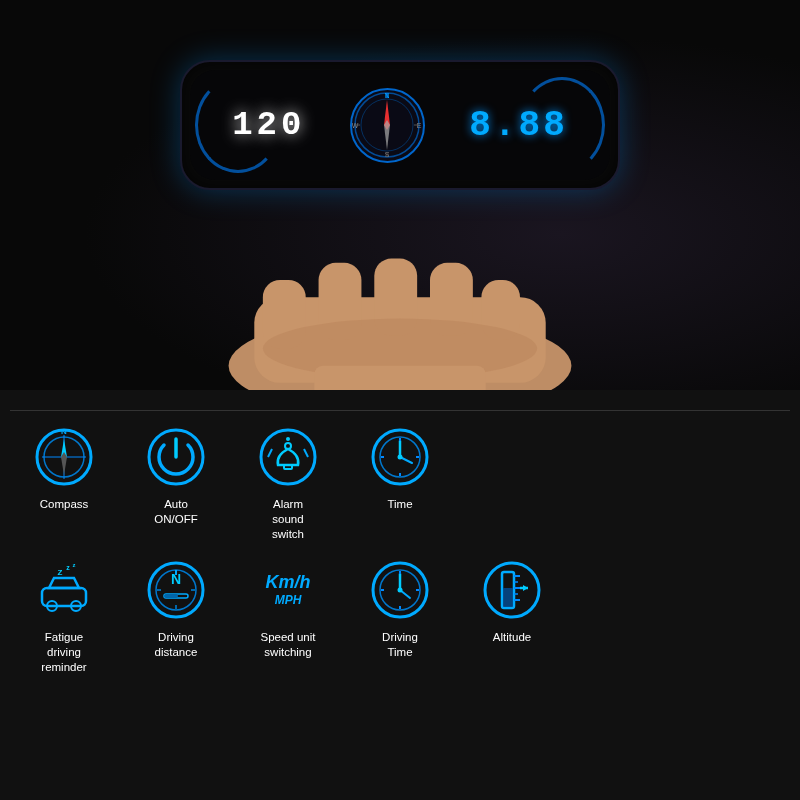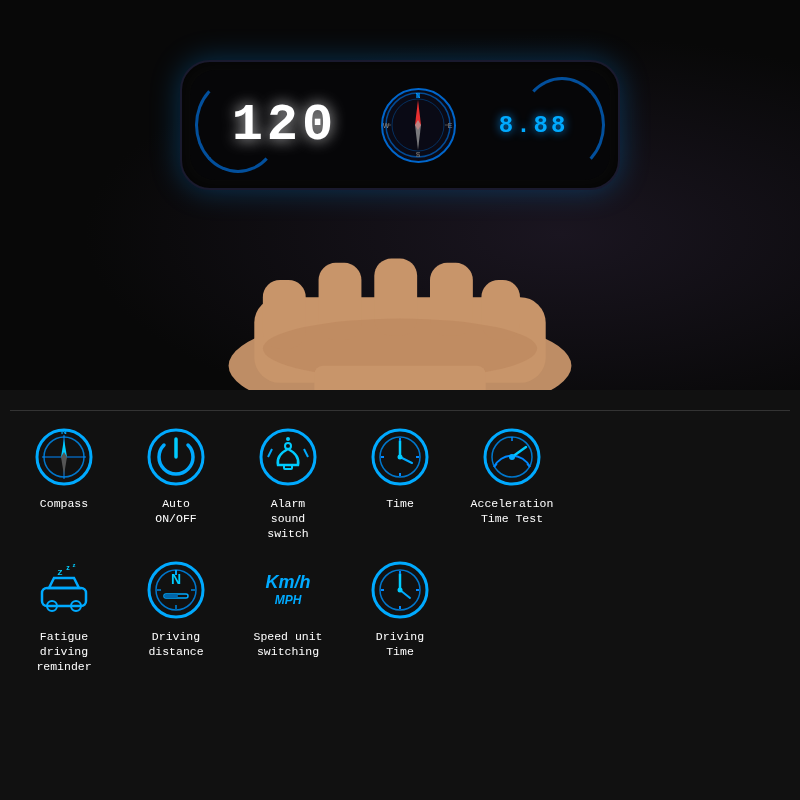--- a/index.html
+++ b/index.html
@@ -82,21 +82,21 @@
       width: 80px;
       height: 90px;
       border: 3px solid #0080ff;
       border-radius: 50%;
       border-left-color: transparent;
       border-bottom-color: transparent;
       opacity: 0.6;
     }
 
     .speed-display {
-      font-size: 52px;
+      font-size: 34px;
       font-weight: bold;
       color: #ffffff;
       font-family: 'Courier New', monospace;
       letter-spacing: 4px;
       text-shadow: 0 0 15px rgba(255,255,255,0.8);
       position: relative;
       z-index: 2;
     }
 
     .compass-display {
@@ -106,21 +106,21 @@
       background: #0a0a15;
       border: 2px solid #0066cc;
       display: flex;
       align-items: center;
       justify-content: center;
       position: relative;
       z-index: 2;
     }
 
     .right-display {
-      font-size: 24px;
+      font-size: 36px;
       font-weight: bold;
       color: #00aaff;
       font-family: 'Courier New', monospace;
       letter-spacing: 3px;
       text-shadow: 0 0 10px rgba(0,150,255,0.9);
       position: relative;
       z-index: 2;
     }
 
     
@@ -151,21 +151,21 @@
       display: flex;
       align-items: center;
       justify-content: center;
     }
 
     .feature-label {
       color: #ffffff;
       font-size: 11.5px;
       text-align: center;
       line-height: 1.3;
-      font-family: Liberation Mono, monospace;
+      font-family: Liberation Sans, sans-serif;
     }
 
     
     .divider {
       width: 100%;
       height: 1px;
       background: #333;
       margin: 5px 0 10px 0;
     }
 
@@ -291,36 +291,20 @@
 
           <line x1="30" y1="11" x2="30" y2="14" stroke="#0088ff" stroke-width="2"></line>
           <line x1="30" y1="46" x2="30" y2="49" stroke="#0088ff" stroke-width="2"></line>
           <line x1="11" y1="30" x2="14" y2="30" stroke="#0088ff" stroke-width="2"></line>
           <line x1="46" y1="30" x2="49" y2="30" stroke="#0088ff" stroke-width="2"></line>
         </svg>
       </div>
       <span class="feature-label">Time</span>
     </div>
 
-    <div class="feature-item">
-      <div class="feature-icon">
-        <svg width="60" height="60" viewBox="0 0 60 60">
-          <circle cx="30" cy="30" r="27" fill="none" stroke="#00aaff" stroke-width="3"></circle>
-          <circle cx="30" cy="30" r="20" fill="none" stroke="#0077cc" stroke-width="1.5"></circle>
-          <path d="M 12 40 A 20 20 0 0 1 48 40" fill="none" stroke="#0088ff" stroke-width="2"></path>
-          <line x1="30" y1="30" x2="44" y2="20" stroke="#00ccff" stroke-width="2.5" stroke-linecap="round"></line>
-          <circle cx="30" cy="30" r="3" fill="#00aaff"></circle>
-
-          <line x1="12" y1="40" x2="15" y2="37" stroke="#0088ff" stroke-width="1.5"></line>
-          <line x1="48" y1="40" x2="45" y2="37" stroke="#0088ff" stroke-width="1.5"></line>
-          <line x1="30" y1="10" x2="30" y2="14" stroke="#0088ff" stroke-width="1.5"></line>
-        </svg>
-      </div>
-      <span class="feature-label">Acceleration<br>Time Test</span>
-    </div>
   </div>
 
   <div class="features-grid">
 
     <div class="feature-item">
       <div class="feature-icon">
         <svg width="60" height="60" viewBox="0 0 60 60">
 
           <rect x="8" y="28" width="44" height="18" rx="5" fill="none" stroke="#00aaff" stroke-width="2.5"></rect>
           <path d="M 15 28 L 20 18 L 40 18 L 45 28 Z" fill="none" stroke="#00aaff" stroke-width="2.5"></path>
@@ -376,15 +360,36 @@
           <circle cx="30" cy="30" r="2.5" fill="#00ccff"></circle>
           <line x1="30" y1="11" x2="30" y2="14" stroke="#0088ff" stroke-width="2"></line>
           <line x1="30" y1="46" x2="30" y2="49" stroke="#0088ff" stroke-width="2"></line>
           <line x1="11" y1="30" x2="14" y2="30" stroke="#0088ff" stroke-width="2"></line>
           <line x1="46" y1="30" x2="49" y2="30" stroke="#0088ff" stroke-width="2"></line>
         </svg>
       </div>
       <span class="feature-label">Driving<br>Time</span>
     </div>
 
+    <div class="feature-item">
+      <div class="feature-icon">
+        <svg width="60" height="60" viewBox="0 0 60 60">
+          <circle cx="30" cy="30" r="27" fill="none" stroke="#00aaff" stroke-width="3"></circle>
+
+          <rect x="20" y="12" width="12" height="36" rx="2" fill="none" stroke="#00aaff" stroke-width="2.5"></rect>
+
+          <line x1="32" y1="16" x2="38" y2="16" stroke="#0088ff" stroke-width="2"></line>
+          <line x1="32" y1="22" x2="36" y2="22" stroke="#0088ff" stroke-width="1.5"></line>
+          <line x1="32" y1="28" x2="38" y2="28" stroke="#0088ff" stroke-width="2"></line>
+          <line x1="32" y1="34" x2="36" y2="34" stroke="#0088ff" stroke-width="1.5"></line>
+          <line x1="32" y1="40" x2="38" y2="40" stroke="#0088ff" stroke-width="2"></line>
+
+          <rect x="21" y="28" width="10" height="19" rx="1" fill="#0055aa" opacity="0.7"></rect>
+
+          <line x1="38" y1="28" x2="46" y2="28" stroke="#00ccff" stroke-width="2.5"></line>
+          <polygon points="46,28 41,25 41,31" fill="#00ccff"></polygon>
+        </svg>
+      </div>
+      <span class="feature-label">Altitude</span>
+    </div>
 
   </div>
 </div>
 
 </body></html>

